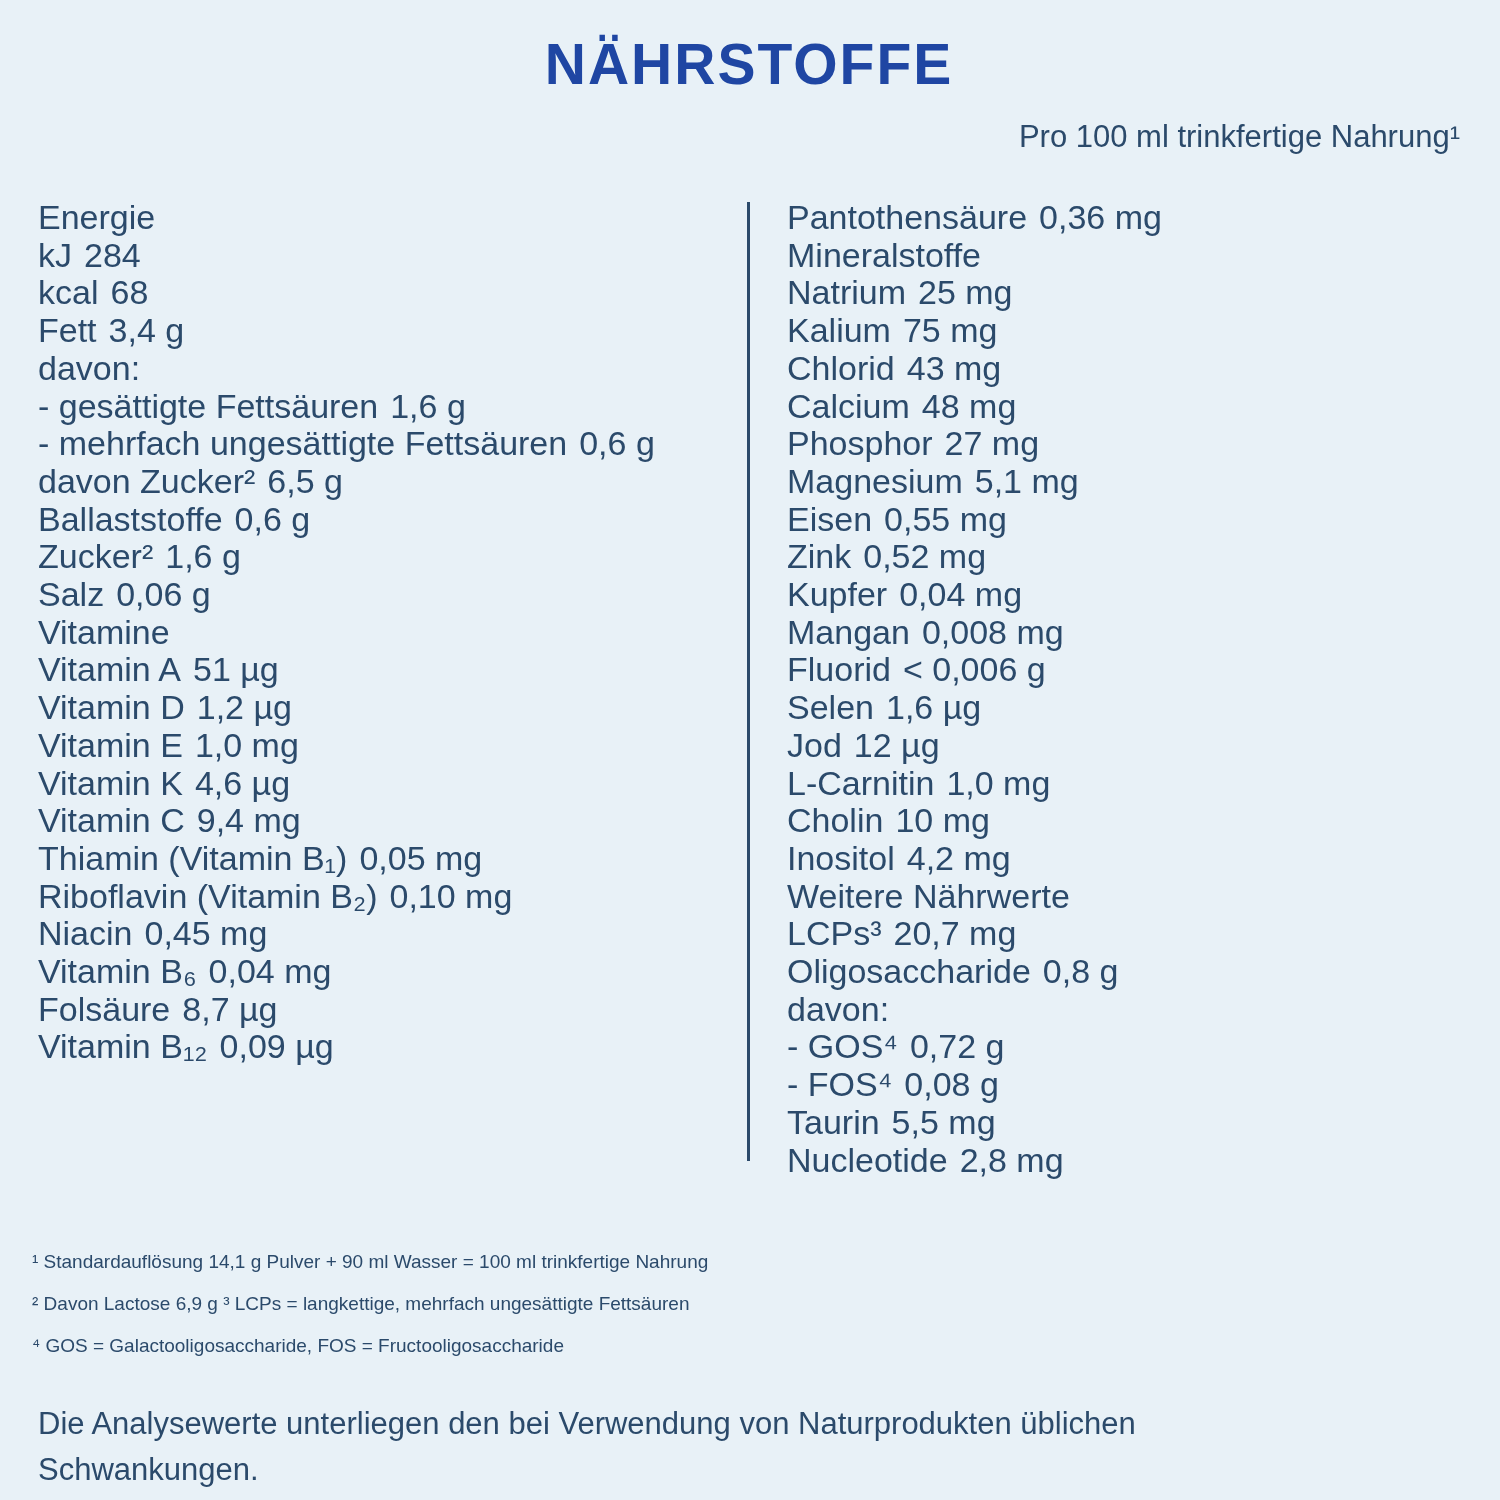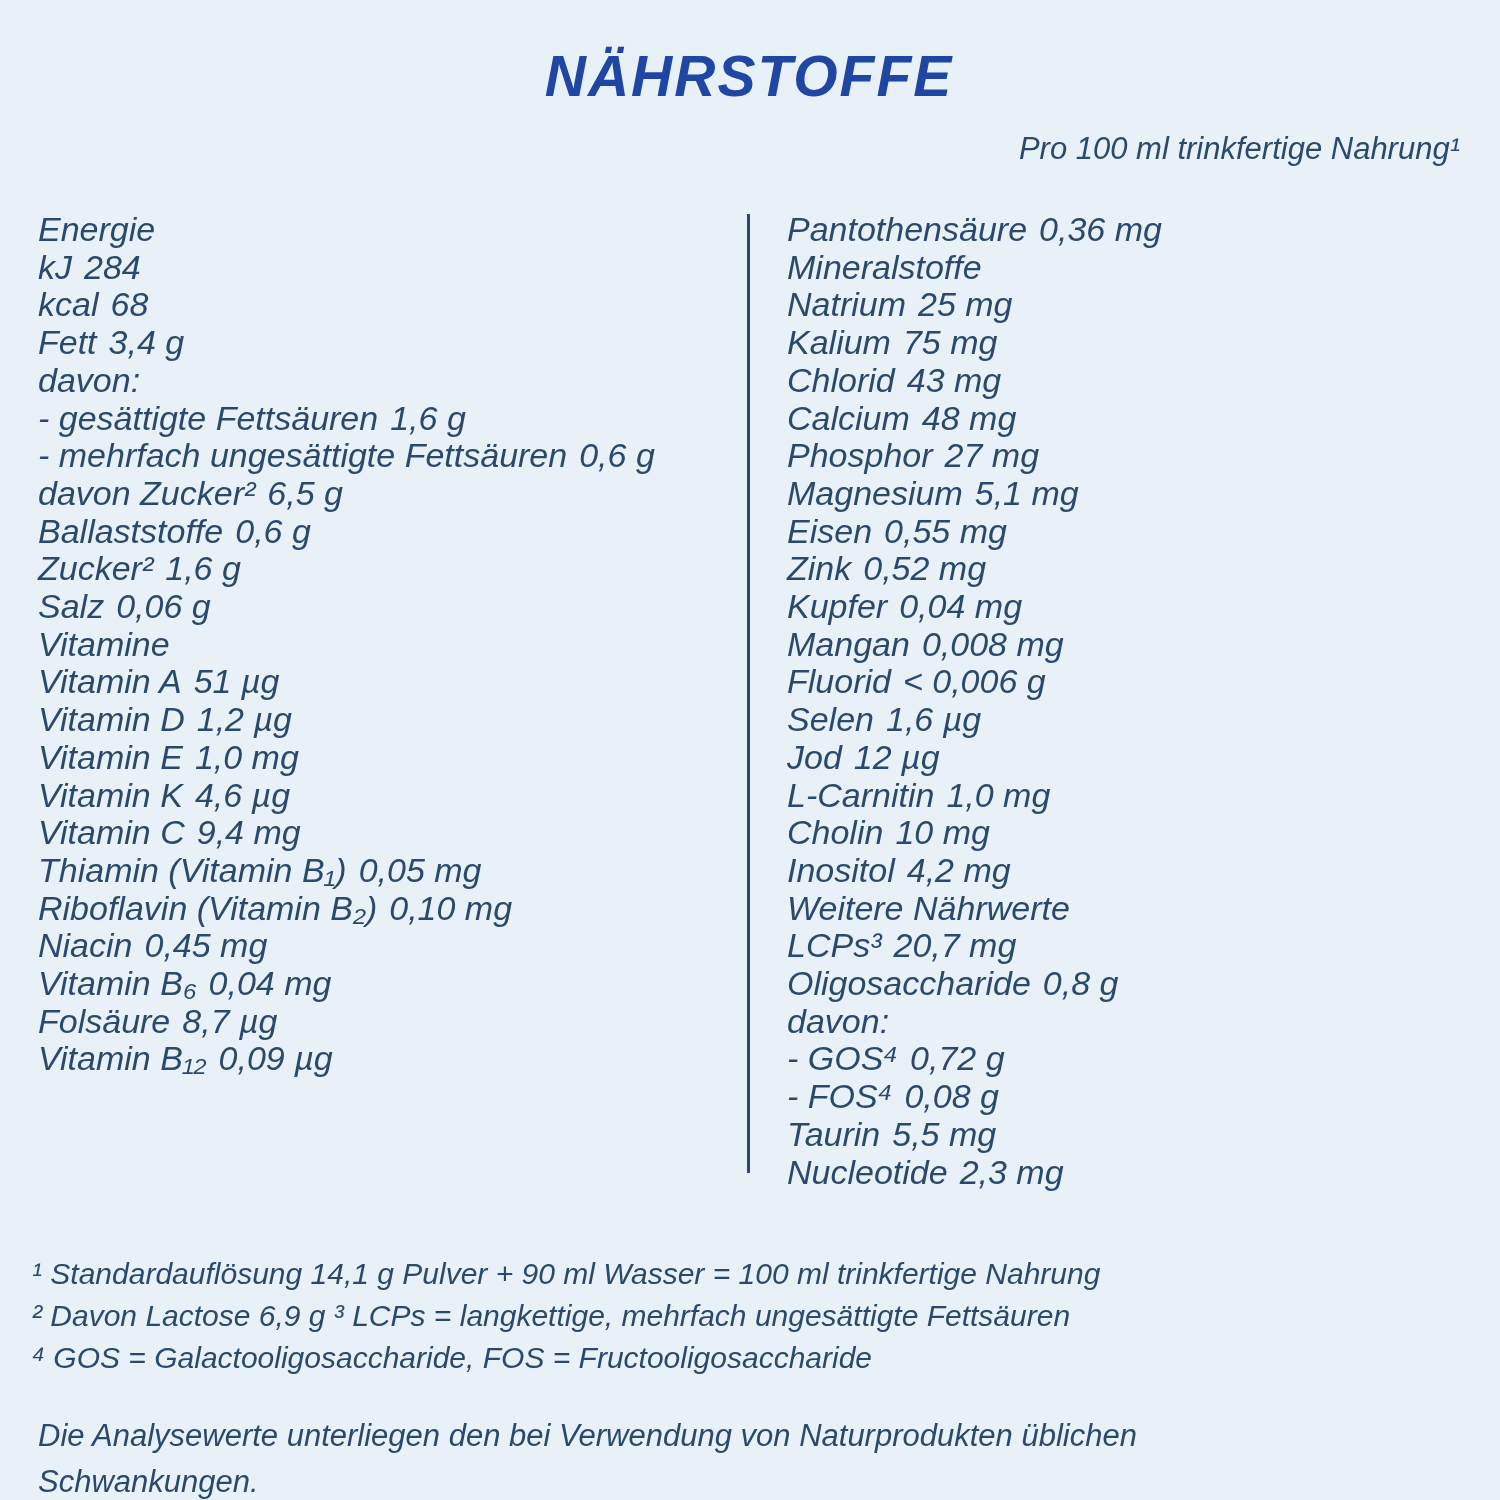--- a/index.html
+++ b/index.html
@@ -10,23 +10,22 @@
   }
   *{margin:0;padding:0;box-sizing:border-box;}
   html,body{width:1500px;height:1500px;}
   body{
     background:var(--bg);
     font-family:"Liberation Sans","DejaVu Sans",sans-serif;
     color:var(--text);
   }
   .page{
     width:1500px;height:1500px;
-    padding:48px 40px 0 38px;
+    padding:36px 40px 0 38px;
     overflow:hidden;
-    font-style:italic;
   }
   h1.title{
     text-align:center;
     font-size:57px;
     font-weight:700;
     letter-spacing:2px;
     color:var(--title);
     line-height:1;
   }
   .subtitle{
@@ -59,21 +58,21 @@
     align-items:baseline;
     font-size:34px;
     line-height:37.7px;
     white-space:nowrap;
   }
   .row .lbl{text-align:left;}
   .row .val{text-align:right;padding-left:12px;}
   .footnotes{
     margin-top:62px;
     margin-left:-6px;
-    font-size:30px;
+    font-size:19px;
     line-height:42px;
   }
   .disclaimer{
     margin-top:34px;
     font-size:31px;
     line-height:46px;
     max-width:1310px;
   }
 </style>
 </head>
@@ -275,21 +274,21 @@
         <div class="row">
           <span class="lbl">- FOS⁴</span>
           <span class="val">0,08 g</span>
         </div>
         <div class="row">
           <span class="lbl">Taurin</span>
           <span class="val">5,5 mg</span>
         </div>
         <div class="row">
           <span class="lbl">Nucleotide</span>
-          <span class="val">2,3 mg</span>
+          <span class="val">2,8 mg</span>
         </div>
       </div>
   </div>
 
   <div class="footnotes" id="footnotes">
       <div>¹ Standardauflösung 14,1 g Pulver + 90 ml Wasser = 100 ml trinkfertige Nahrung</div>
       <div>² Davon Lactose 6,9 g ³ LCPs = langkettige, mehrfach ungesättigte Fettsäuren</div>
       <div>⁴ GOS = Galactooligosaccharide, FOS = Fructooligosaccharide</div>
     </div>
 

